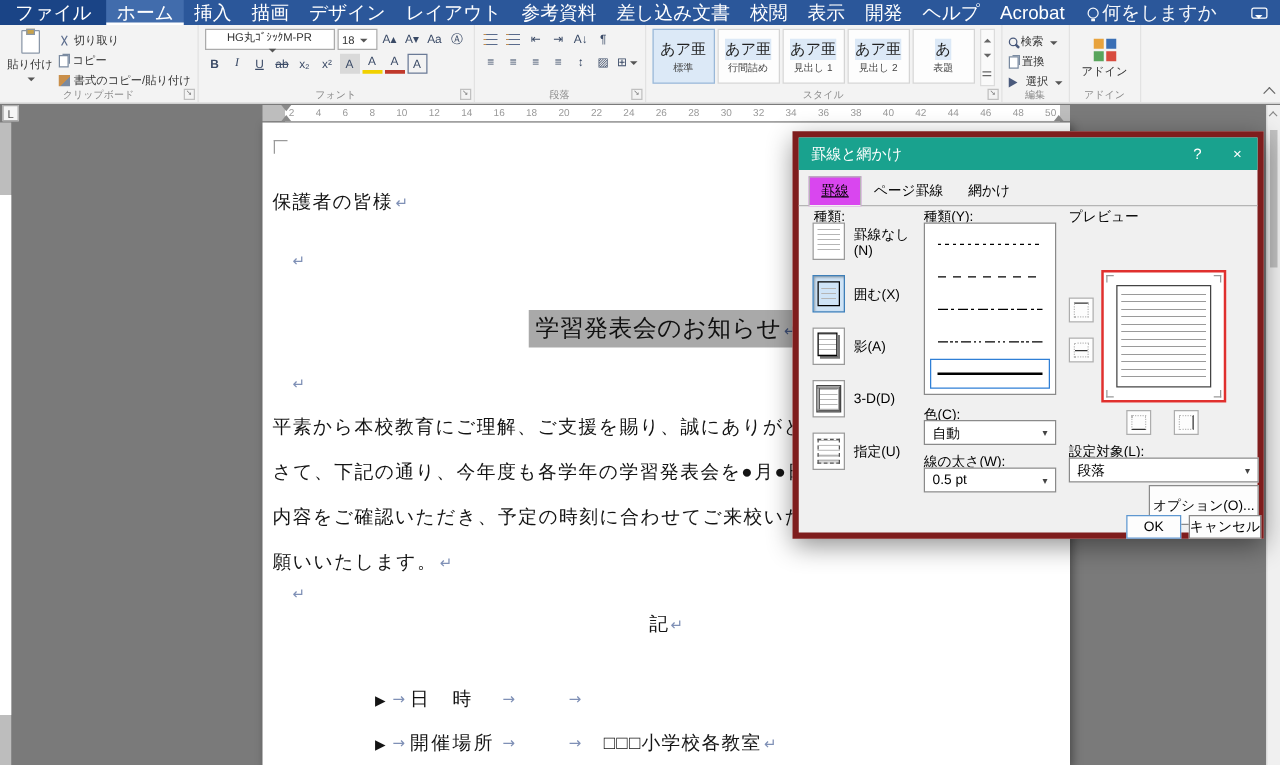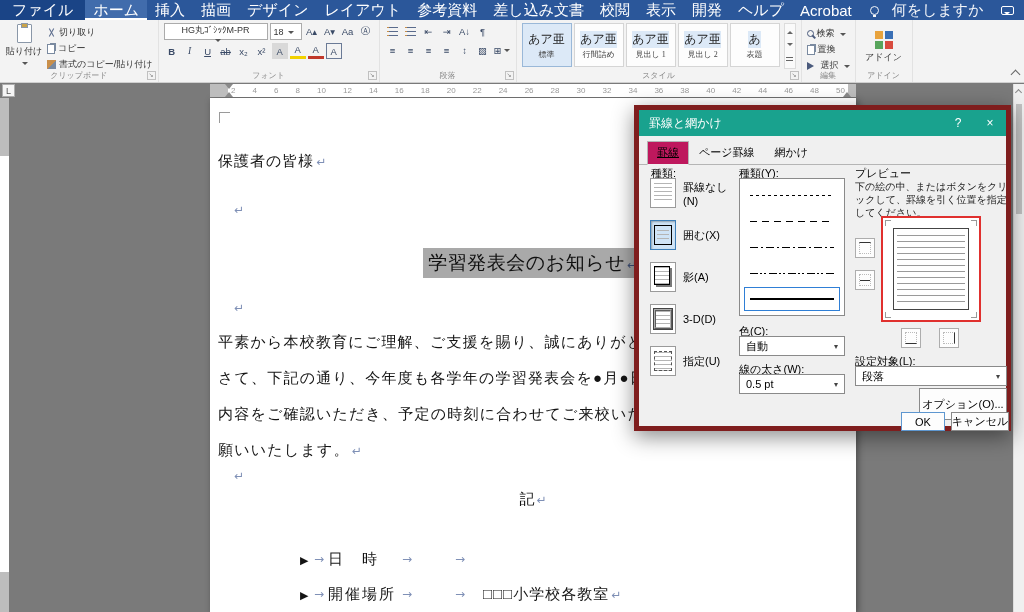--- a/index.html
+++ b/index.html
@@ -6,21 +6,21 @@
   html,body{width:1024px;height:612px;}
   body{font-family:"Liberation Sans","DejaVu Sans",sans-serif;overflow:hidden;}
   .app{position:relative;width:1024px;height:612px;background:#7a7a7a;overflow:hidden;}
 
   
   .titlebar{position:absolute;top:0;left:0;right:0;height:20px;background:#2b579a;display:flex;align-items:stretch;color:#fff;font-size:15px;z-index:10;}
   .rtabs{display:flex;align-items:stretch;}
   .rtabs span{display:flex;align-items:center;padding:0 8px;white-space:nowrap;cursor:default;}
   .rtabs span:nth-of-type(1){background:#1a4486;padding:0 12px;}
   .rtabs span:nth-of-type(2){background:#416cac;box-shadow:inset 0 -2px 0 #fff;}
-  .tb-search{display:flex;align-items:center;gap:13px;margin-left:10px;opacity:.95;white-space:nowrap;}
+  .tb-search{display:flex;align-items:center;gap:3px;margin-left:10px;opacity:.95;white-space:nowrap;}
   .bulb{width:9px;height:9px;border:1.5px solid #fff;border-radius:50%;position:relative;}
   .bulb::after{content:"";position:absolute;left:2px;bottom:-3px;width:3px;height:2px;background:#fff;}
   .tb-right{margin-left:auto;display:flex;align-items:center;padding-right:10px;}
   .cmt{width:13px;height:9px;border:1px solid #fff;border-radius:2px;position:relative;}
   .cmt::after{content:"";position:absolute;left:2px;bottom:-4px;border:3px solid transparent;border-top-color:#fff;}
 
   
   .ribbon{position:absolute;top:20px;left:0;right:0;height:63px;background:#f3f3f3;border-bottom:1px solid #cfcfcf;display:flex;font-size:9px;color:#333;z-index:9;}
   .rgroup{position:relative;border-right:1px solid #e2e2e2;padding:3px 5px 13px 5px;display:flex;gap:4px;}
   .rgroup-label{position:absolute;bottom:1px;left:0;right:0;text-align:center;font-size:8px;color:#8a8a8a;white-space:nowrap;}
@@ -49,21 +49,21 @@
   .ul-yel{border-bottom:3px solid #f1d100;line-height:10px;}
   .ul-gray{background:#d9d9d9;padding:0 2px;}
   .boxed{border:1px solid #6a7a96;padding:0 2px;}
   .ic-lines{width:11px;height:9px;background:repeating-linear-gradient(180deg,#5a6b8c 0 1px,transparent 1px 4px);}
   .ic-dots{position:relative;padding-left:4px;}
   .ic-dots::before{content:"";position:absolute;left:0;top:0;width:2px;height:9px;background:repeating-linear-gradient(180deg,#c98f4a 0 1px,transparent 1px 4px);}
   .sgallery{display:flex;gap:2px;align-items:stretch;}
   .sitem{width:50px;height:44px;border:1px solid #d5d5d5;background:#fdfdfd;display:flex;flex-direction:column;align-items:center;justify-content:center;gap:1px;}
   .sgallery div:nth-of-type(1){background:#dce9f7;border-color:#9ab8d8;}
   .ssample{font-size:12px;color:#222;white-space:nowrap;}
-  .sname{font-size:8px;color:#444;white-space:nowrap;font-family:Liberation Serif, serif;}
+  .sname{font-size:8px;color:#444;white-space:nowrap;}
   .sscroll{width:12px;display:flex;flex-direction:column;border:1px solid #dcdcdc;background:#fafafa;}
   .sscroll div{flex:1;display:flex;align-items:center;justify-content:center;}
   .tri-up{width:0;height:0;border:3px solid transparent;border-bottom-color:#666;}
   .tri-dn{width:0;height:0;border:3px solid transparent;border-top-color:#666;}
   .tri-bar{width:7px;height:1px;background:#666;box-shadow:0 -3px 0 #666;}
   .edit-col{display:flex;flex-direction:column;gap:3px;padding-top:4px;}
   .mag2{width:7px;height:7px;border:1.5px solid #4a5a7c;border-radius:50%;position:relative;}
   .mag2::after{content:"";position:absolute;width:4px;height:1.5px;background:#4a5a7c;transform:rotate(45deg);right:-3px;bottom:-1px;}
   .i-sel{width:0;height:0;border:4px solid transparent;border-left:7px solid #4a5a7c;}
   .bigbtn{width:46px;display:flex;flex-direction:column;align-items:center;justify-content:center;gap:3px;text-align:center;line-height:10px;}
@@ -111,21 +111,21 @@
   .litem .t3{position:absolute;left:245px;top:2px;}
   .litem .val{position:absolute;left:273px;letter-spacing:1px;white-space:nowrap;}
 
   
   .dialog{position:absolute;left:634px;top:105px;width:377px;height:326px;background:#f0f0f0;border:5px solid #7f1d1d;box-shadow:0 6px 20px rgba(0,0,0,.45);z-index:50;font-size:11px;color:#000;}
   .dlg-titlebar{height:26px;background:#19a28e;display:flex;align-items:center;color:#fff;padding-left:10px;font-size:12px;}
   .dlg-titlebar .spacer{flex:1;}
   .dlg-help,.dlg-close{width:32px;height:26px;display:flex;align-items:center;justify-content:center;font-size:12px;cursor:default;}
   .dlg-tabs{display:flex;padding:5px 8px 0;border-bottom:1px solid #b5b5b5;}
   .dtab{padding:3px 9px 4px;border:1px solid transparent;margin-bottom:-1px;white-space:nowrap;}
-  .dtab.active{background:#be185d;border:1px solid #b5b5b5;border-bottom-color:#f0f0f0;text-decoration:underline;}
+  .dtab.active{background:#d946ef;border:1px solid #b5b5b5;border-bottom-color:#f0f0f0;text-decoration:underline;}
   .dlabel{position:absolute;font-size:11px;white-space:nowrap;}
   .lb-type-l{left:12px;top:56px;}
   .lb-type-m{left:100px;top:56px;}
   .lb-color{left:100px;top:214px;}
   .lb-width{left:100px;top:252px;}
   .lb-preview{left:216px;top:56px;}
   .lb-apply{left:216px;top:244px;}
   .bset{position:absolute;left:11px;display:flex;align-items:center;gap:7px;width:86px;}
   .bs0{top:68px;}.bs1{top:110px;}.bs2{top:152px;}.bs3{top:194px;}.bs4{top:236px;}
   .bicon{width:26px;height:30px;background:#fff;border:1px solid #9a9a9a;padding:4px 3px;flex:none;display:block;}
@@ -525,21 +525,20 @@
         <span class="dd"></span>
       </div>
 
     <div class="dlabel lb-width">線の太さ(W):</div>
     <div class="dcombo c-width">
         <span>0.5 pt</span>
         <span class="dd"></span>
       </div>
 
     <div class="dlabel lb-preview">プレビュー</div>
-    <div class="pv-hint">下の絵の中、またはボタンをクリックして、罫線を引く位置を指定してください。</div>
 
     <div class="pv-btn pb-top">
         <span class="pi pi-top"></span>
       </div>
     <div class="pv-btn pb-mid">
         <span class="pi pi-mid"></span>
       </div>
     <div class="pv-box">
       <span class="pvc c-tl"></span>
       <span class="pvc c-tr"></span>

